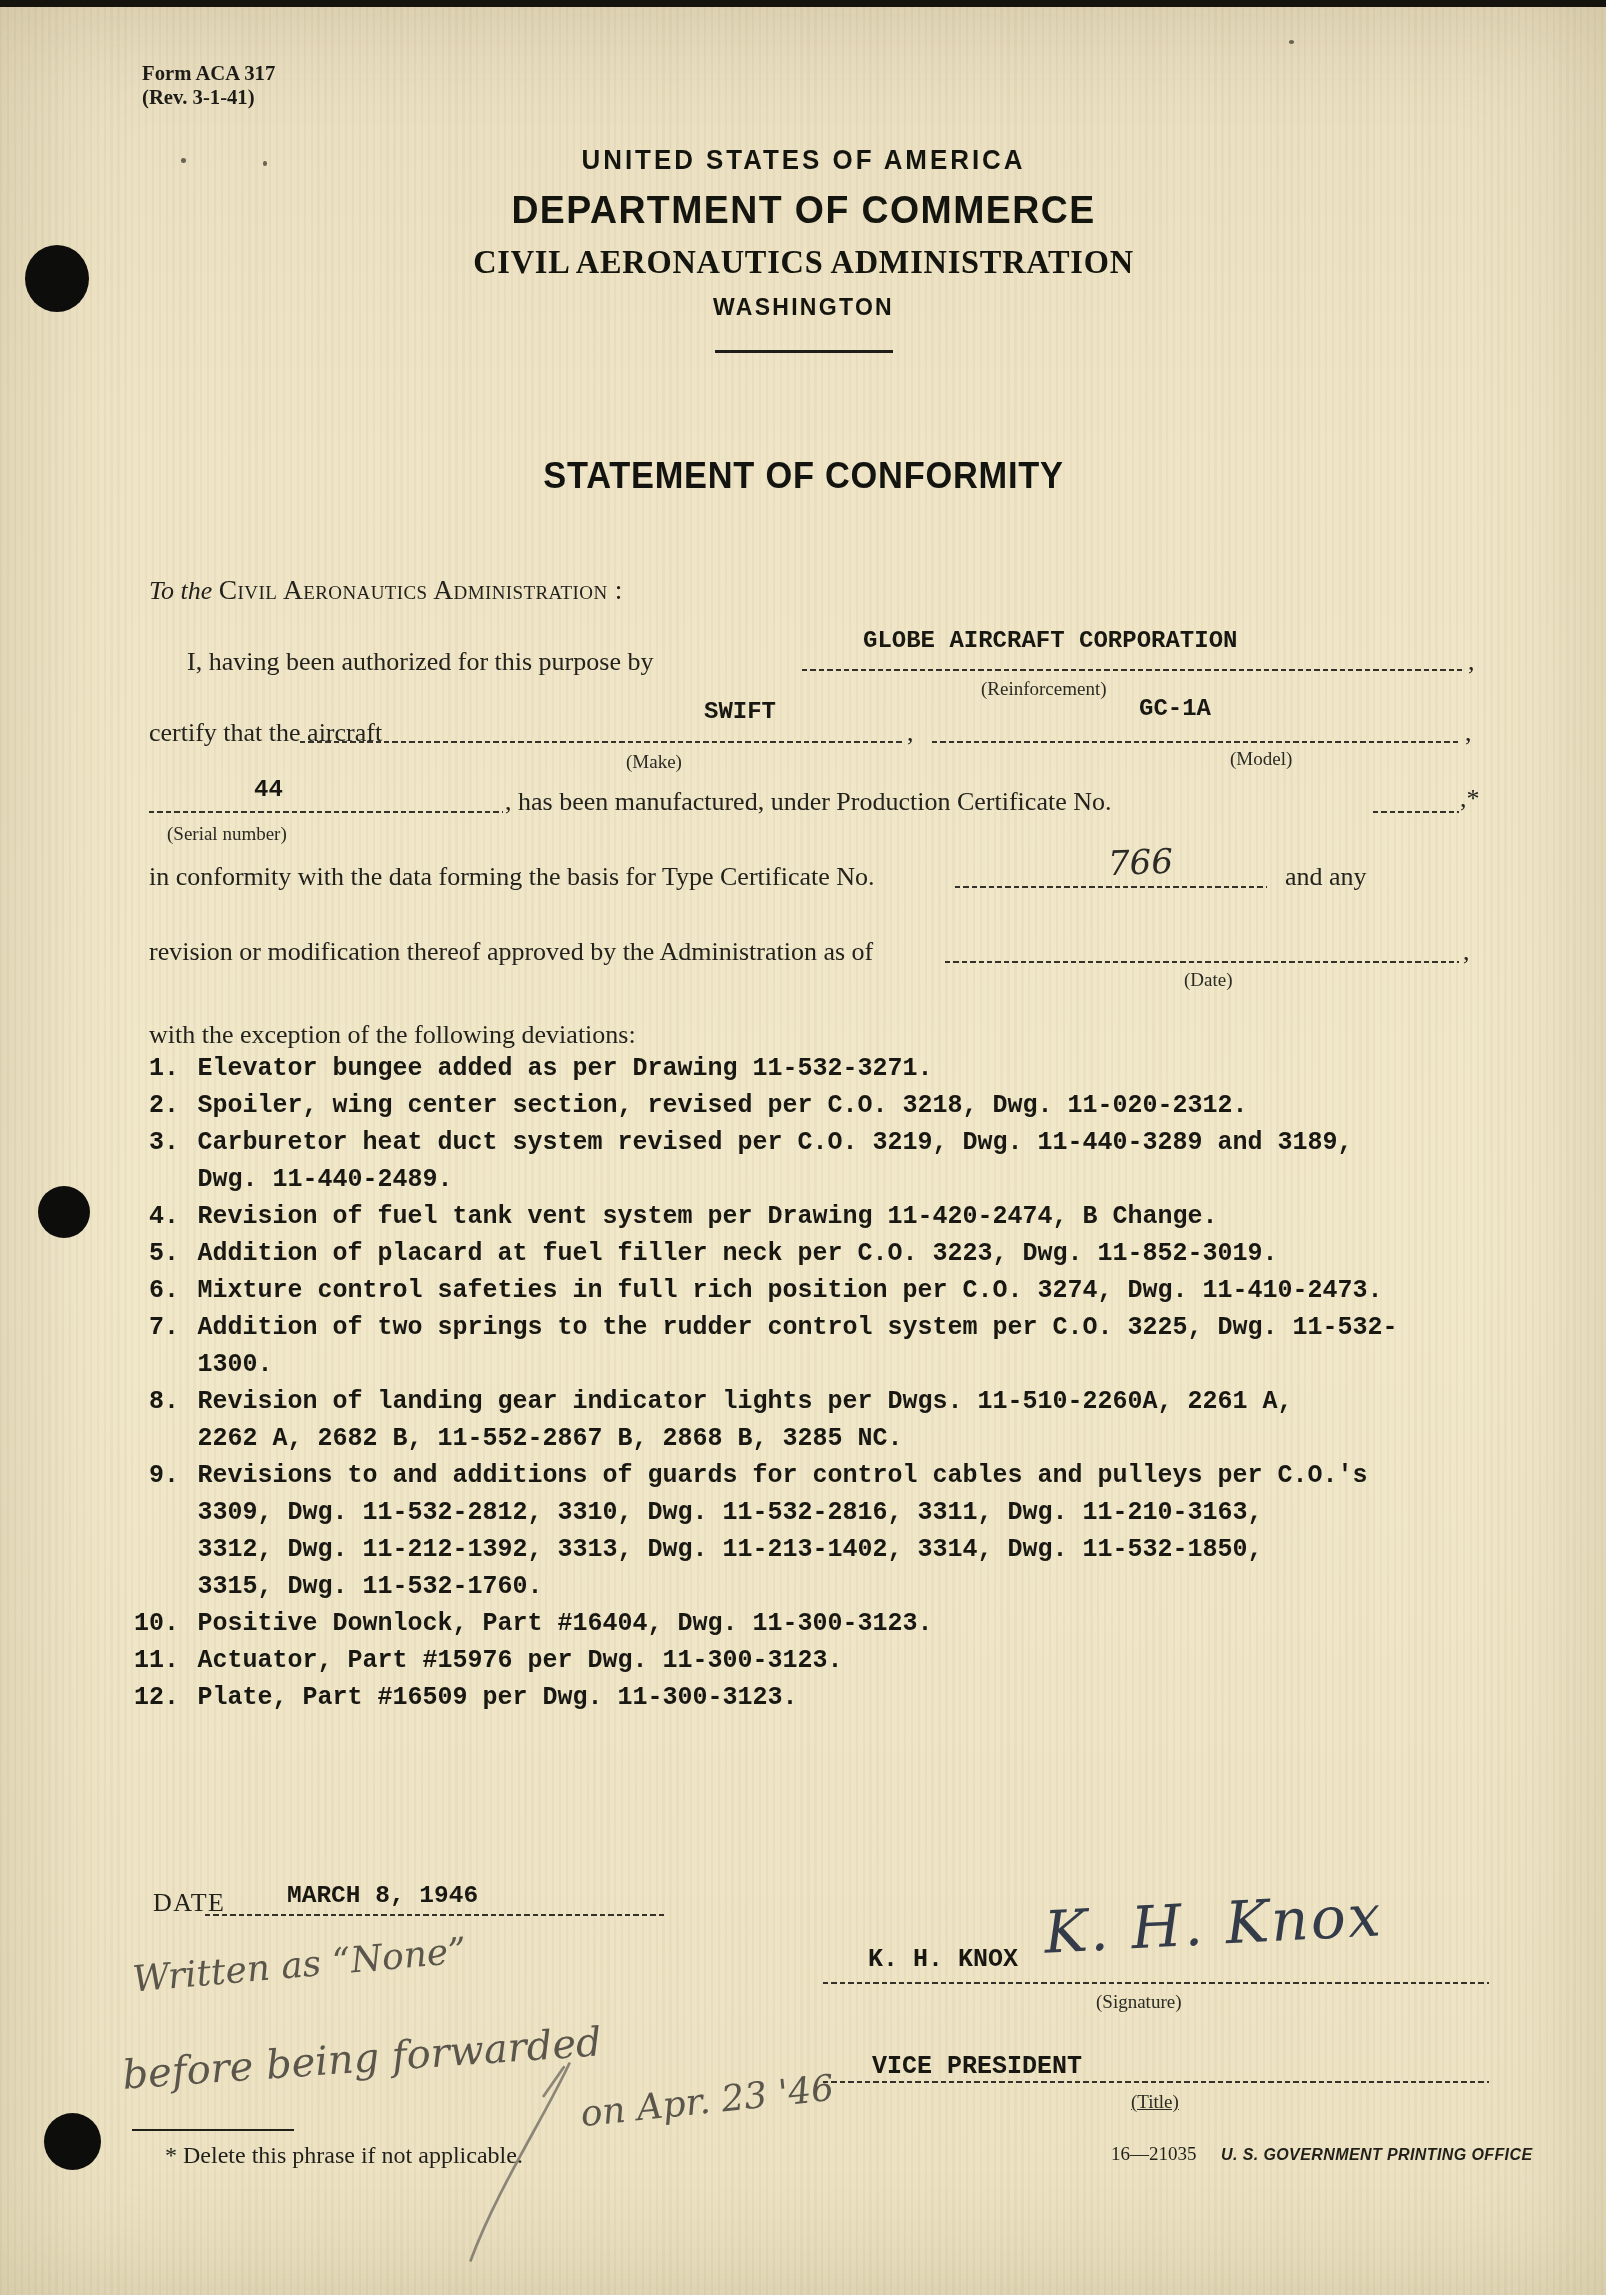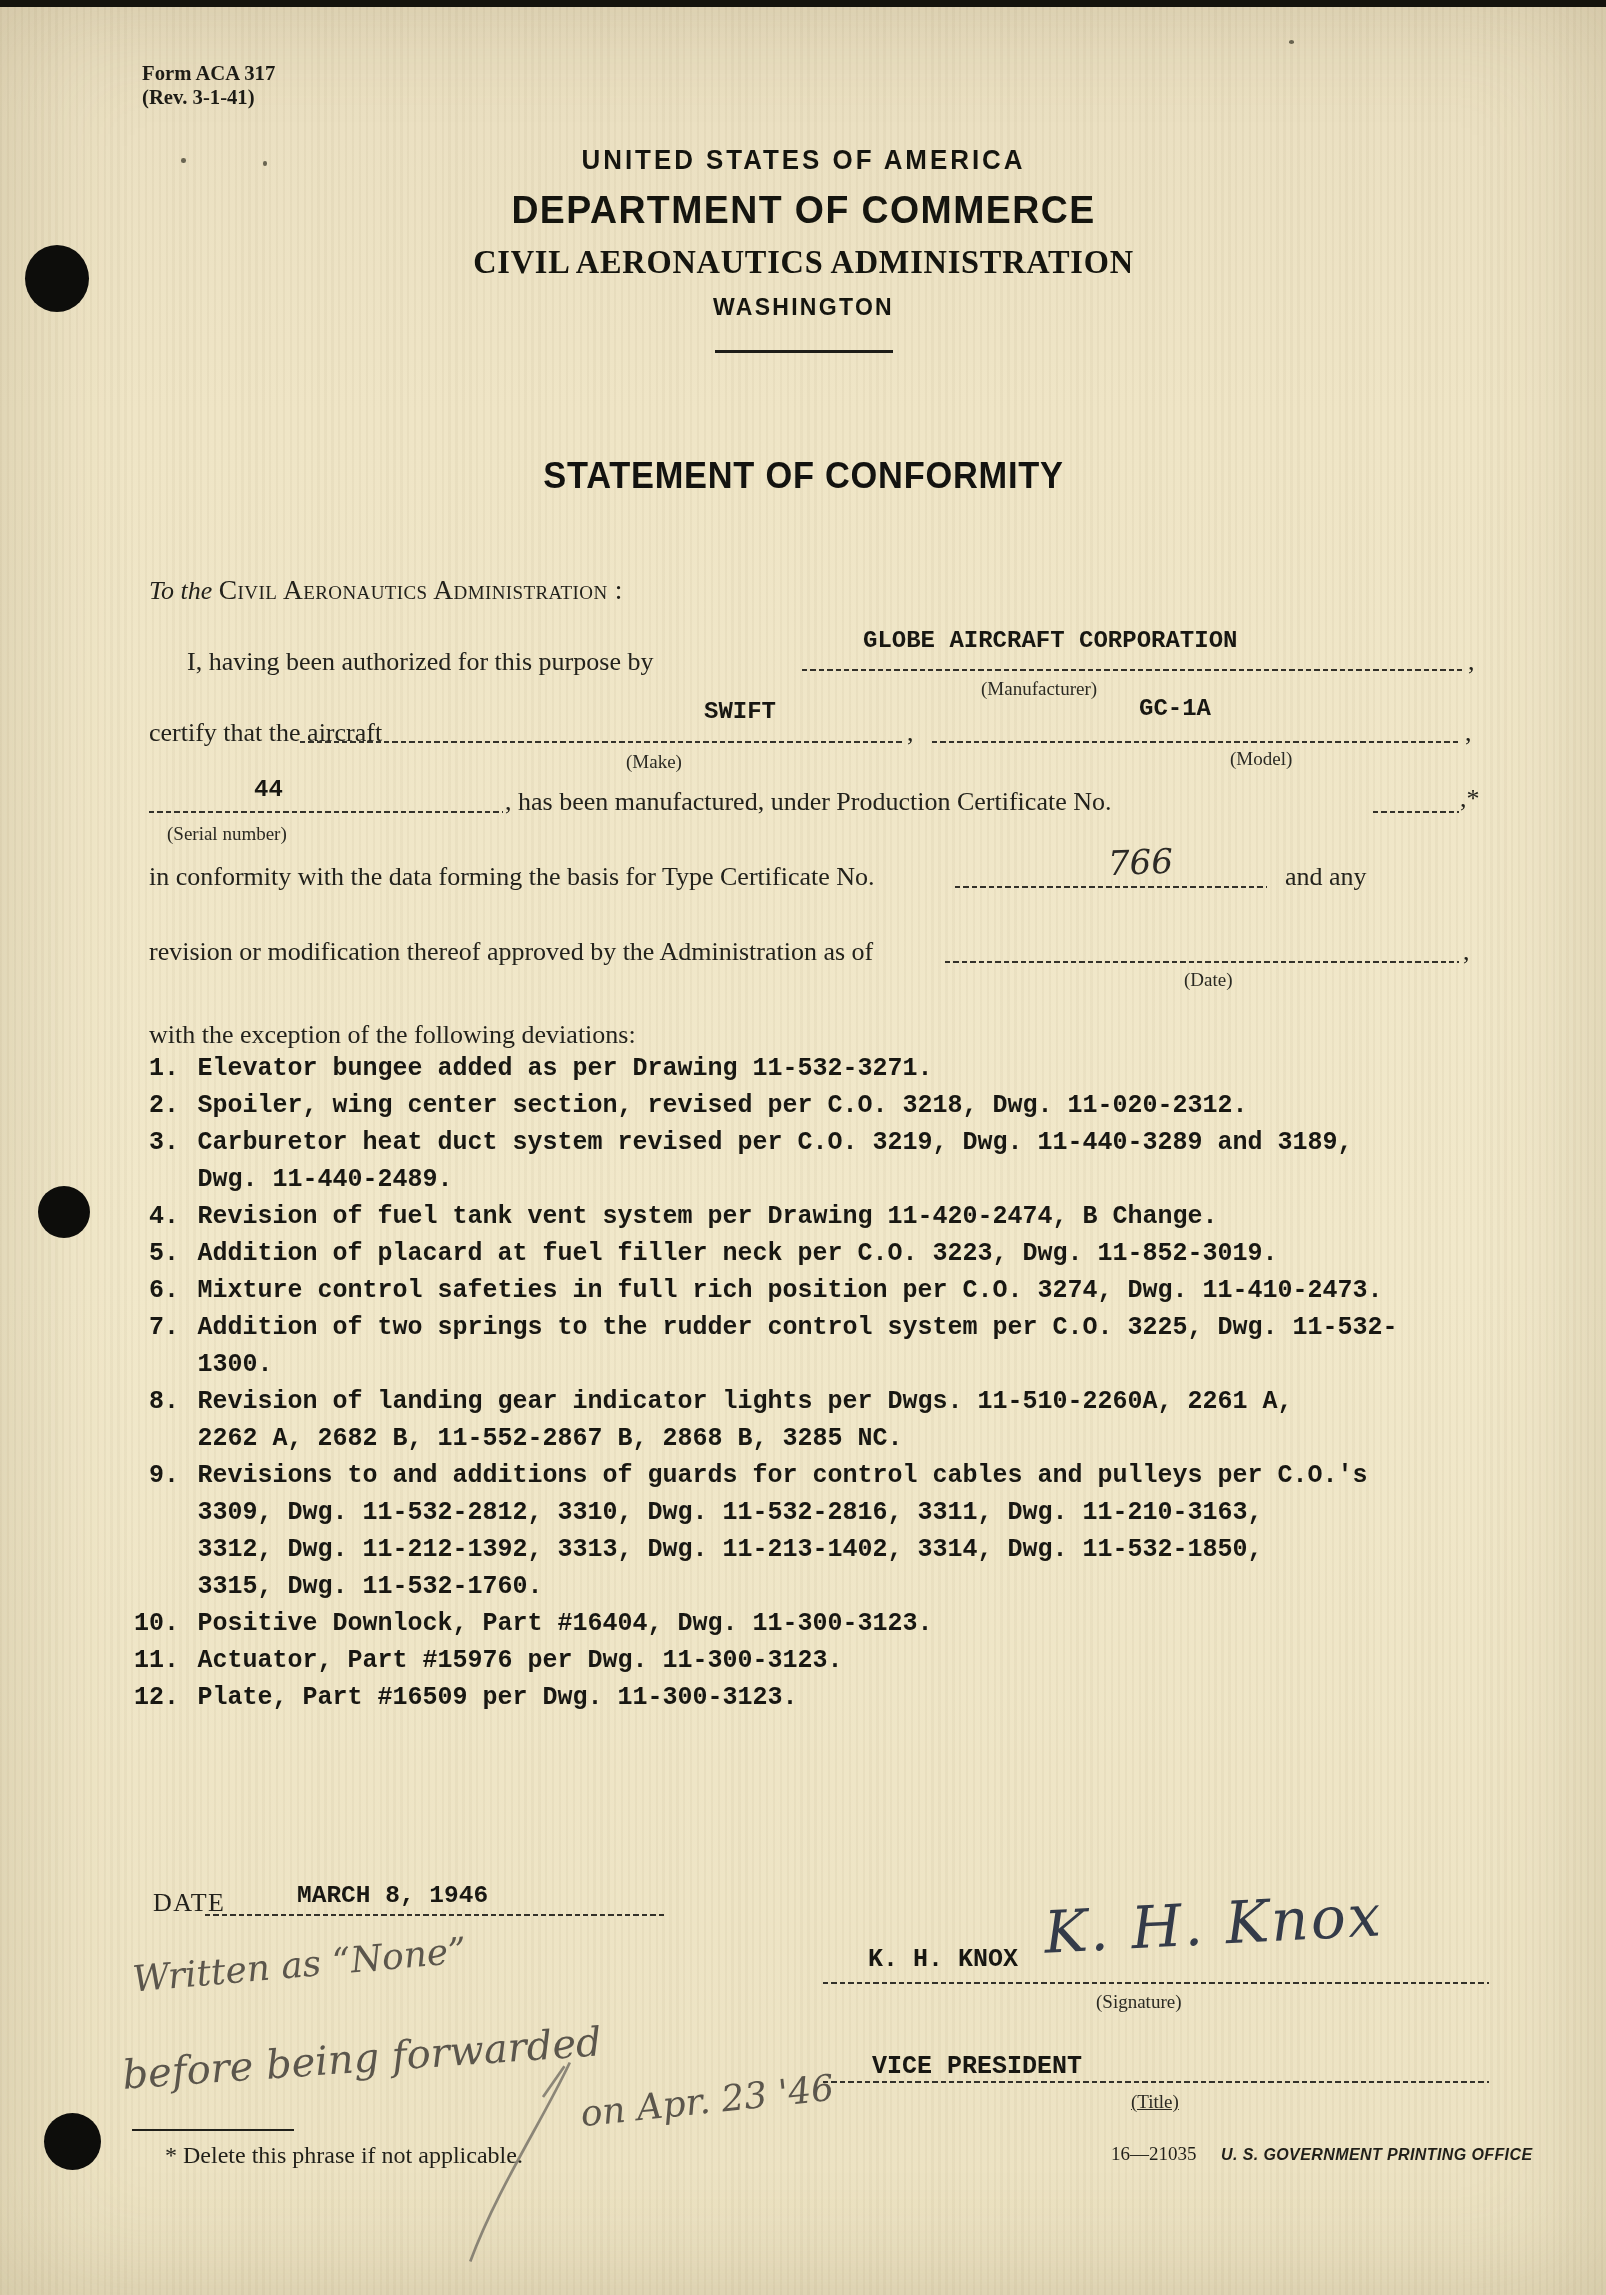--- a/index.html
+++ b/index.html
@@ -78,21 +78,21 @@
   <div class="abs doc-title">STATEMENT OF CONFORMITY</div>
 
   <div class="abs serif" style="left:149px;top:575px;">
     <span class="ital">To the </span><span class="smallcaps" style="font-size:27.5px;">Civil Aeronautics Administration :</span>
   </div>
 
   <div class="abs serif" style="left:187px;top:647px;">I, having been authorized for this purpose by</div>
   <div class="abs typed" style="left:863px;top:627px;">GLOBE AIRCRAFT CORPORATION</div>
   <div class="abs dash" style="left:802px;top:669px;width:660px;"></div>
   <div class="abs serif" style="left:1468px;top:647px;">,</div>
-  <div class="abs slabel" style="left:981px;top:678px;">(Manufacturer)</div>
+  <div class="abs slabel" style="left:981px;top:678px;">(Reinforcement)</div>
 
   <div class="abs serif" style="left:149px;top:718px;">certify that the aircraft</div>
   <div class="abs typed" style="left:704px;top:698px;">SWIFT</div>
   <div class="abs dash" style="left:300px;top:741px;width:604px;"></div>
   <div class="abs serif" style="left:907px;top:718px;">,</div>
   <div class="abs typed" style="left:1139px;top:695px;">GC-1A</div>
   <div class="abs dash" style="left:932px;top:741px;width:526px;"></div>
   <div class="abs serif" style="left:1465px;top:718px;">,</div>
   <div class="abs slabel" style="left:626px;top:751px;">(Make)</div>
   <div class="abs slabel" style="left:1230px;top:748px;">(Model)</div>
@@ -203,21 +203,21 @@
     <div class="dev-row">
       <span class="dev-num">12.</span>
       <div class="dev-lines">
           <div class="dev-line">Plate, Part #16509 per Dwg. 11-300-3123.</div>
         </div>
     </div>
 
   </div>
 
   <div class="abs serif" style="left:153px;top:1888px;letter-spacing:1.5px;">DATE</div>
-  <div class="abs typed" style="left:297px;top:1882px;font-size:24.5px;">MARCH 8, 1946</div>
+  <div class="abs typed" style="left:287px;top:1882px;font-size:24.5px;">MARCH 8, 1946</div>
   <div class="abs dash" style="left:205px;top:1914px;width:459px;"></div>
 
   <div class="abs typed" style="left:868px;top:1945px;font-size:25px;">K. H. KNOX</div>
   <div class="abs hand ink" style="left:1044px;top:1890px;font-size:58px;letter-spacing:2.3px;transform:rotate(-3deg);">K. H. Knox</div>
   <div class="abs dash" style="left:823px;top:1982px;width:666px;"></div>
   <div class="abs slabel" style="left:1096px;top:1991px;">(Signature)</div>
 
   <div class="abs typed" style="left:872px;top:2052px;font-size:25px;">VICE PRESIDENT</div>
   <div class="abs dash" style="left:823px;top:2081px;width:666px;"></div>
   <div class="abs slabel" style="left:1131px;top:2091px;text-decoration:underline;">(Title)</div>

